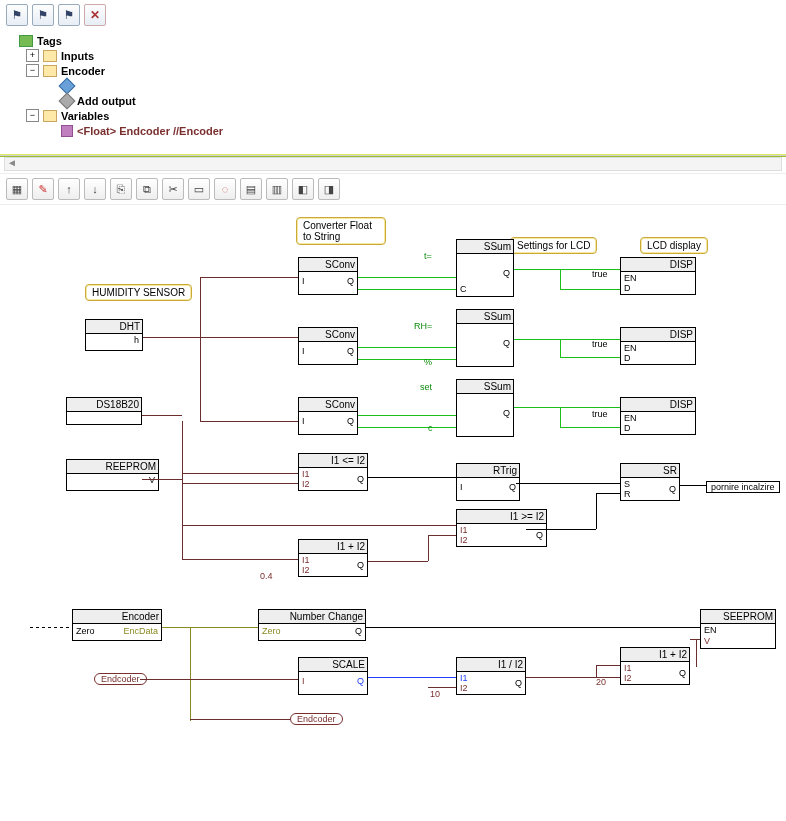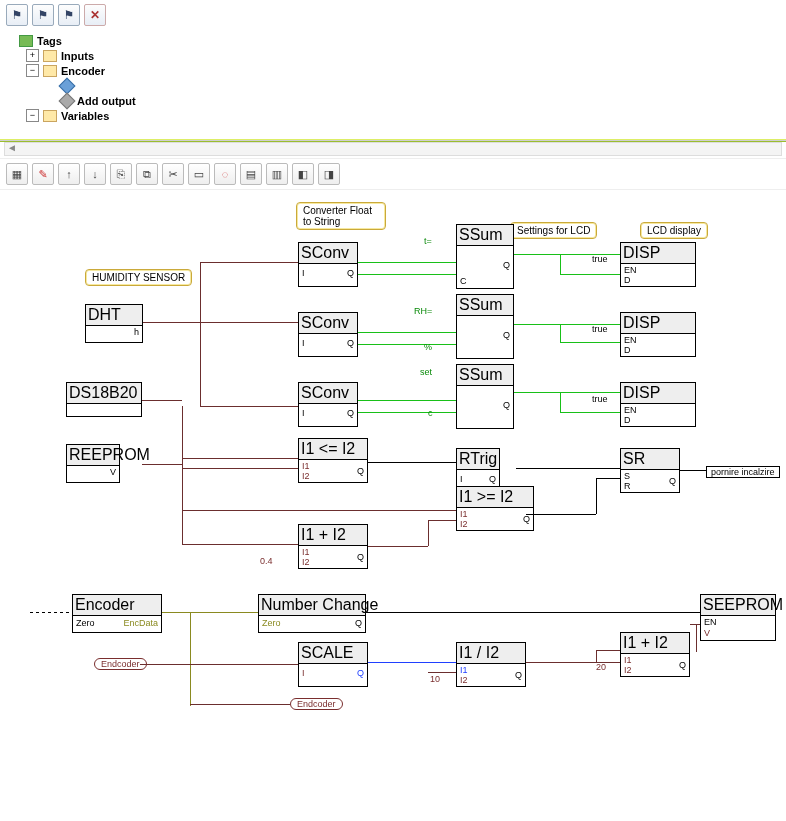--- a/index.html
+++ b/index.html
@@ -22,21 +22,21 @@
   .digital-line { color:#000; }
   .float-line { color:#7a2e2e; }
   .divider-bar { height:3px; background:#cfcfcf; border-top:1px solid #de6; border-bottom:1px solid #9bbd2e; margin:4px 0 0 0; }
   .scroll-strip { height:14px; background:#f4f4f4; border:1px solid #ddd; margin:0 4px 2px 4px; position:relative; }
   .scroll-strip::before { content:"◄"; position:absolute; left:2px; top:-1px; font-size:10px; color:#888; }
   .toolbar2 { display:flex; gap:4px; padding:4px 6px; border-top:1px solid #eee; border-bottom:1px solid #eee; flex-wrap:wrap; }
   .t2 { width:22px; height:22px; border:1px solid #bbb; background:linear-gradient(#fff,#eee); border-radius:2px; display:flex; align-items:center; justify-content:center; font-size:11px; color:#444; cursor:pointer; }
   .canvas { position:relative; width:780px; height:560px; margin-top:4px; }
   .note { position:absolute; background:#fff; border:1px solid #caa93a; border-radius:4px; padding:2px 6px; font-size:10px; color:#000; box-shadow:0 0 0 1px #f6e9a0 inset; }
   .block { position:absolute; background:#fff; border:1px solid #000; }
-  .block .title { background:#eee; border-bottom:1px solid #000; text-align:left; font-size:16px; padding:1px 2px; white-space:nowrap; }
+  .block .title { background:#eee; border-bottom:1px solid #000; text-align:right; font-size:10px; padding:1px 2px; white-space:nowrap; }
   .block .body { position:relative; height:22px; }
   .port { position:absolute; font-size:9px; color:#000; padding:0 2px; }
   .port.left { left:1px; }
   .port.right { right:1px; }
   .wire { position:absolute; background:#000; }
   .wire.h { height:1px; }
   .wire.v { width:1px; }
   .brown { background:#6b2e2e; }
   .green { background:#18c018; }
   .olive { background:#8a8a20; }
@@ -78,20 +78,25 @@
   <div class="tree-row tree-indent2">
     <span class="spacer13"></span>
     <span class="ic-pin" style="background:#aaa;border-color:#777"></span>
     <span class="bold">Add output</span>
   </div>
   <div class="tree-row tree-indent1">
     <span class="expander">−</span>
     <span class="tree-icon ic-fold"></span>
     <span class="bold">Variables</span>
   </div>
+  <div class="tree-row tree-indent2">
+    <span class="spacer13"></span>
+    <span class="ic-var"></span>
+    <span class="bold float-line">&lt;Float&gt; Endcoder  //Encoder</span>
+  </div>
 </div>
 
 <div class="divider-bar"></div>
 <div class="scroll-strip"></div>
 
 <div class="toolbar2">
   <div class="t2">▦</div>
   <div class="t2" style="color:#c33">✎</div>
   <div class="t2">↑</div>
   <div class="t2">↓</div>
@@ -180,51 +185,51 @@
       </div>
   </div>
   <div class="block" style="left:620px; top:188px; width:76px">
     <div class="title">DISP</div>
     <div class="body">
         <span class="port left" style="top:1px">EN</span>
         <span class="port left" style="top:11px">D</span>
       </div>
   </div>
 
-  <div class="block" style="left:66px; top:250px; width:54px">
+  <div class="block" style="left:66px; top:250px; width:93px">
     <div class="title">REEPROM</div>
     <div class="body" style="height:16px">
         <span class="port right" style="top:1px">V</span>
       </div>
   </div>
   <div class="block" style="left:298px; top:244px; width:70px">
     <div class="title">I1 &lt;= I2</div>
     <div class="body">
         <span class="port left" style="top:1px;color:#7a2e2e">I1</span>
         <span class="port left" style="top:11px;color:#7a2e2e">I2</span>
         <span class="port right" style="top:6px">Q</span>
       </div>
   </div>
-  <div class="block" style="left:456px; top:254px; width:44px">
+  <div class="block" style="left:456px; top:254px; width:64px">
     <div class="title">RTrig</div>
     <div class="body">
         <span class="port left" style="top:4px">I</span>
         <span class="port right" style="top:4px">Q</span>
       </div>
   </div>
   <div class="block" style="left:620px; top:254px; width:60px">
     <div class="title">SR</div>
     <div class="body">
         <span class="port left" style="top:1px">S</span>
         <span class="port left" style="top:11px">R</span>
         <span class="port right" style="top:6px">Q</span>
       </div>
   </div>
 
-  <div class="block" style="left:456px; top:292px; width:78px">
+  <div class="block" style="left:456px; top:300px; width:91px">
     <div class="title">I1 &gt;= I2</div>
     <div class="body">
         <span class="port left" style="top:1px;color:#7a2e2e">I1</span>
         <span class="port left" style="top:11px;color:#7a2e2e">I2</span>
         <span class="port right" style="top:6px">Q</span>
       </div>
   </div>
   <div class="block" style="left:298px; top:330px; width:70px">
     <div class="title">I1 + I2</div>
     <div class="body">

